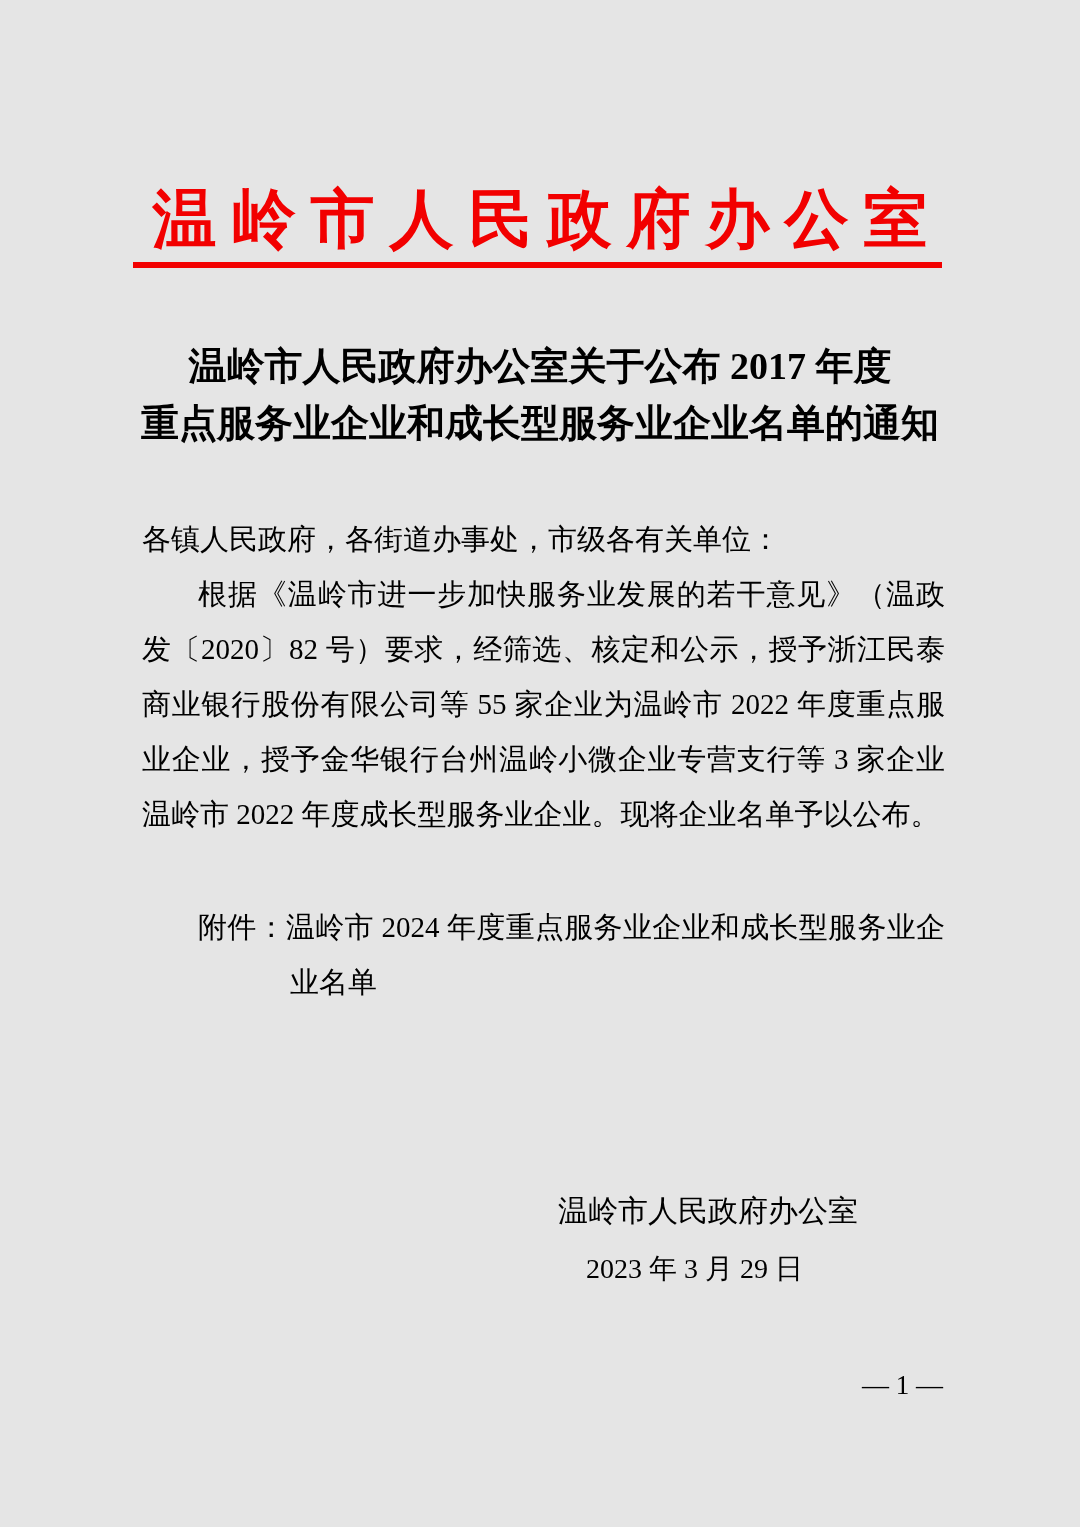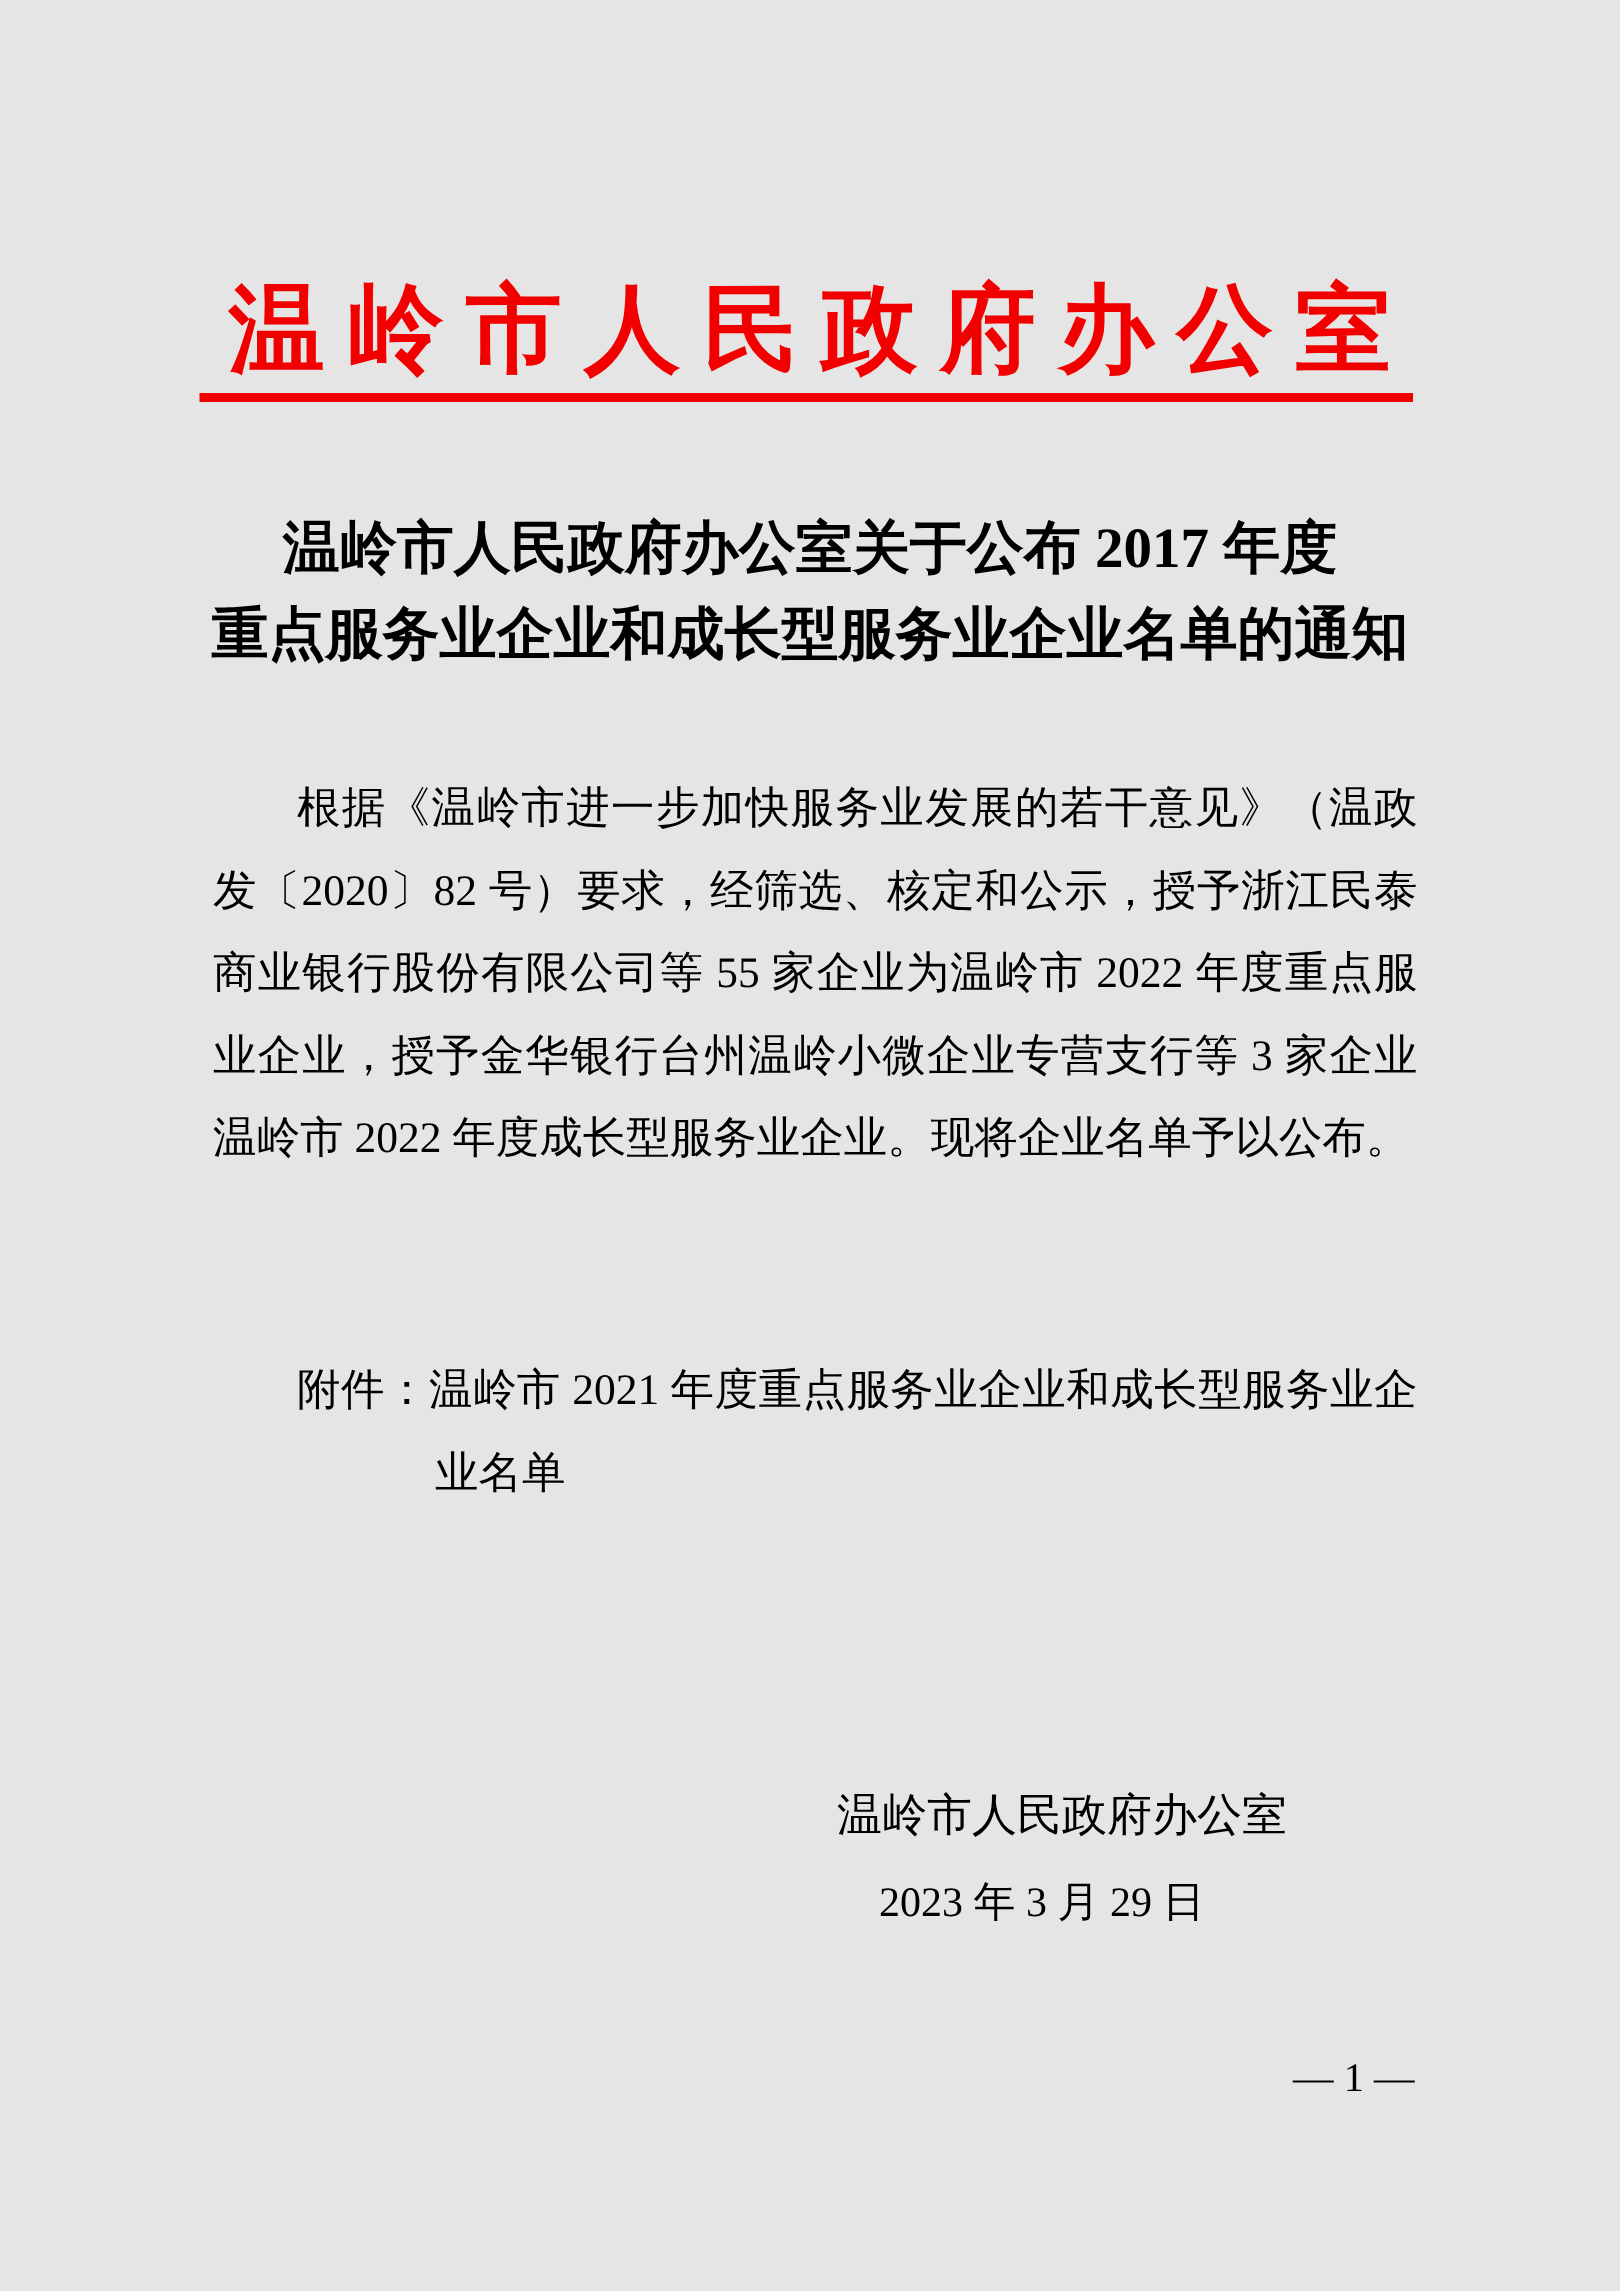--- a/index.html
+++ b/index.html
@@ -120,29 +120,30 @@
   <div class="letterhead">温岭市人民政府办公室</div>
 
   <div class="red-rule"></div>
 
   <div class="doc-title">
     <span class="title-line">温岭市人民政府办公室关于公布 2017 年度</span>
     <span class="title-line">重点服务业企业和成长型服务业企业名单的通知</span>
   </div>
 
   <div class="body-block">
+    <div class="line">各镇人民政府，各街道办事处，市级各有关单位：</div>
     <div class="line fit indent2">根据《温岭市进一步加快服务业发展的若干意见》（温政办</div>
     <div class="line fit">发〔2020〕82 号）要求，经筛选、核定和公示，授予浙江民泰</div>
     <div class="line fit">商业银行股份有限公司等 55 家企业为温岭市 2022 年度重点服务</div>
     <div class="line fit">业企业，授予金华银行台州温岭小微企业专营支行等 3 家企业为</div>
     <div class="line">温岭市 2022 年度成长型服务业企业。现将企业名单予以公布。</div>
   </div>
 
   <div class="attachment-block">
-    <div class="line att-line1">附件：温岭市 2021 年度重点服务业企业和成长型服务业企</div>
+    <div class="line att-line1">附件：温岭市 2024 年度重点服务业企业和成长型服务业企</div>
     <div class="line att-line2">业名单</div>
   </div>
 
   <div class="signature-org">温岭市人民政府办公室</div>
 
   <div class="signature-date">2023 年 3 月 29 日</div>
 
   <div class="page-number">— 1 —</div>
 
 </div>

